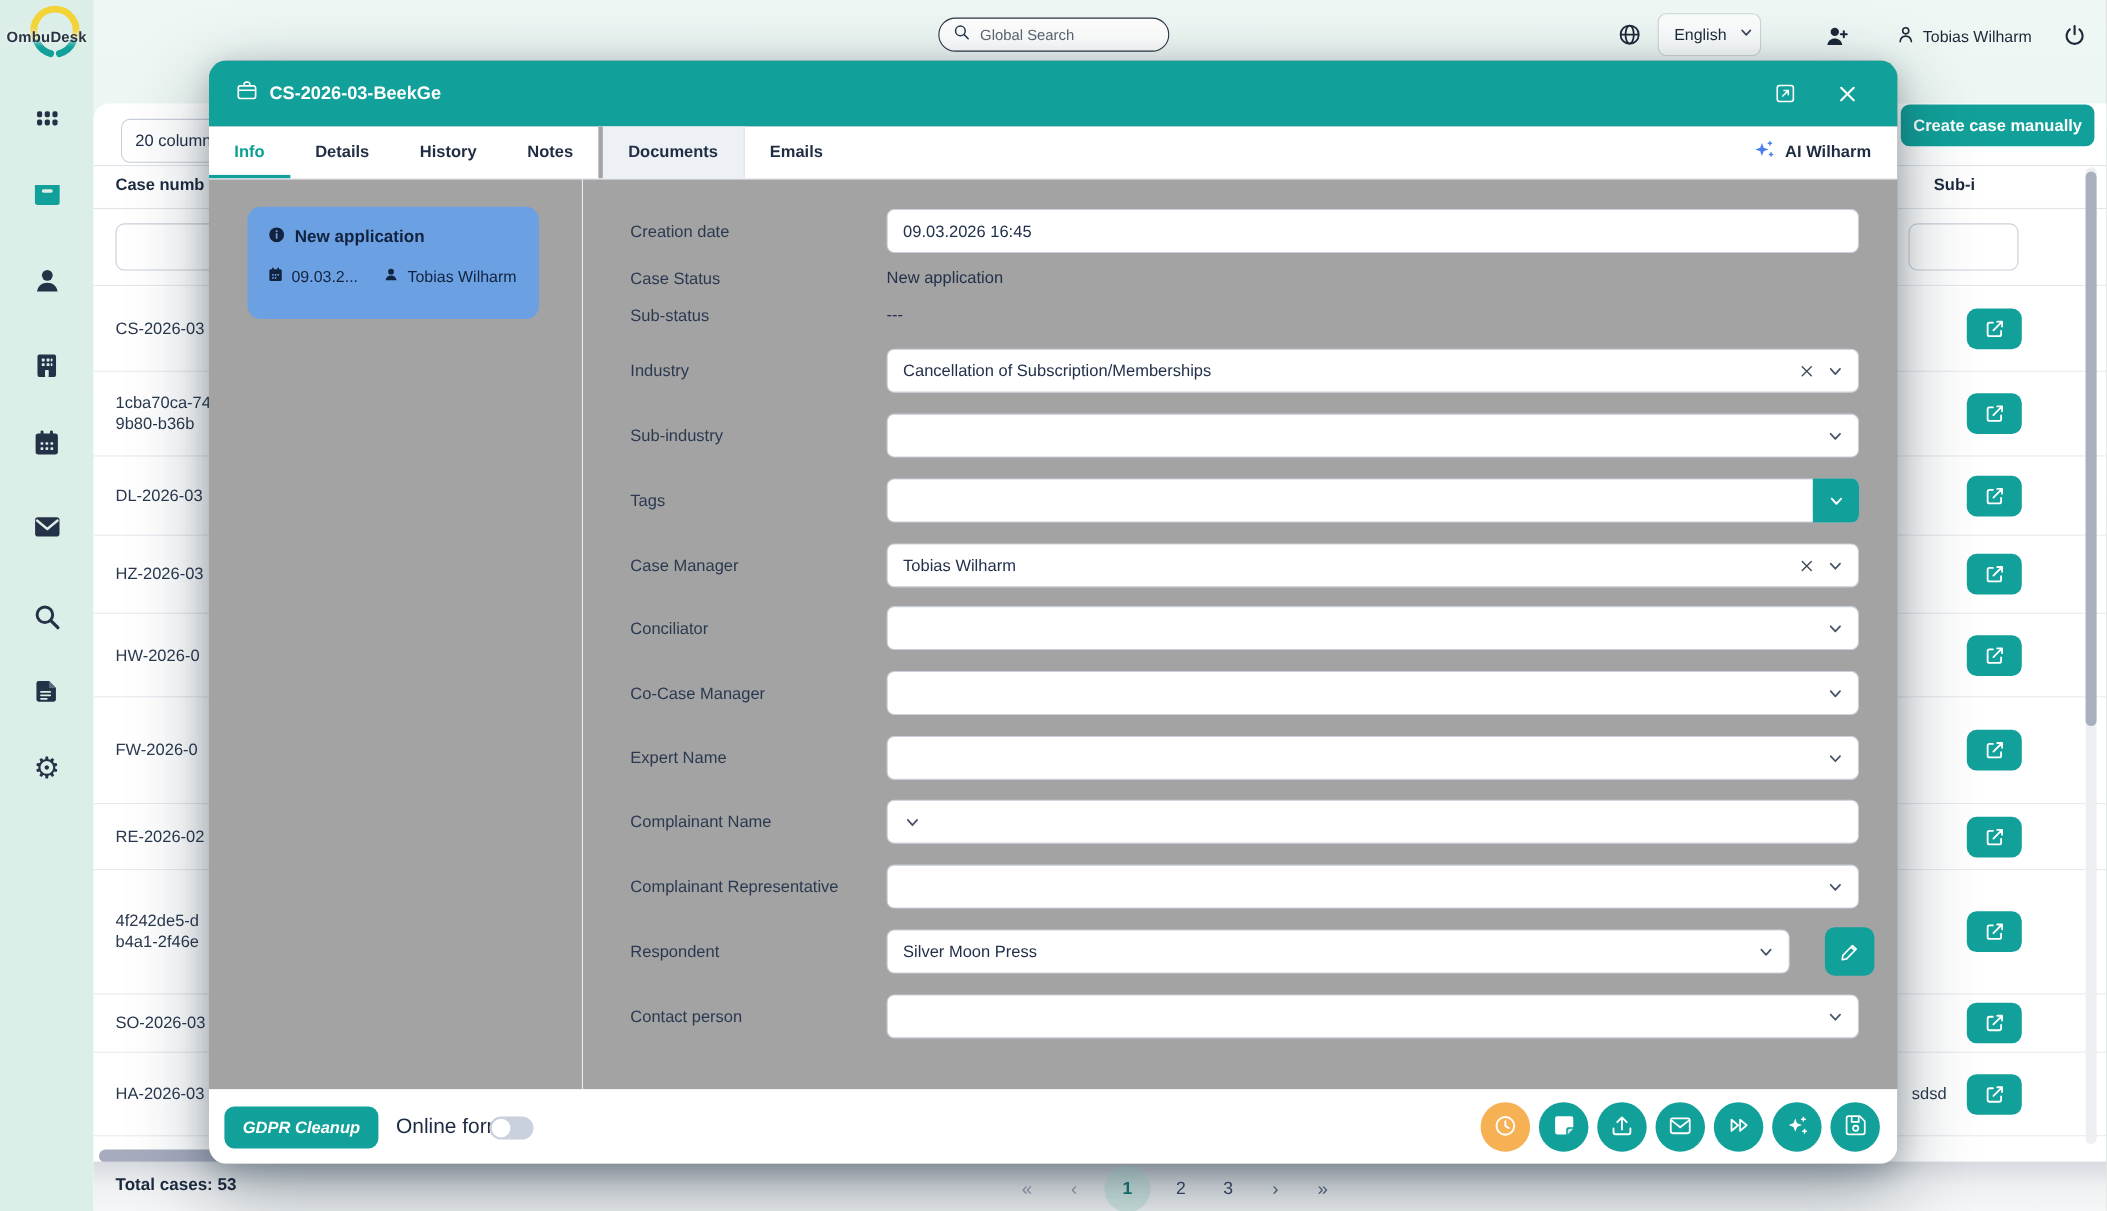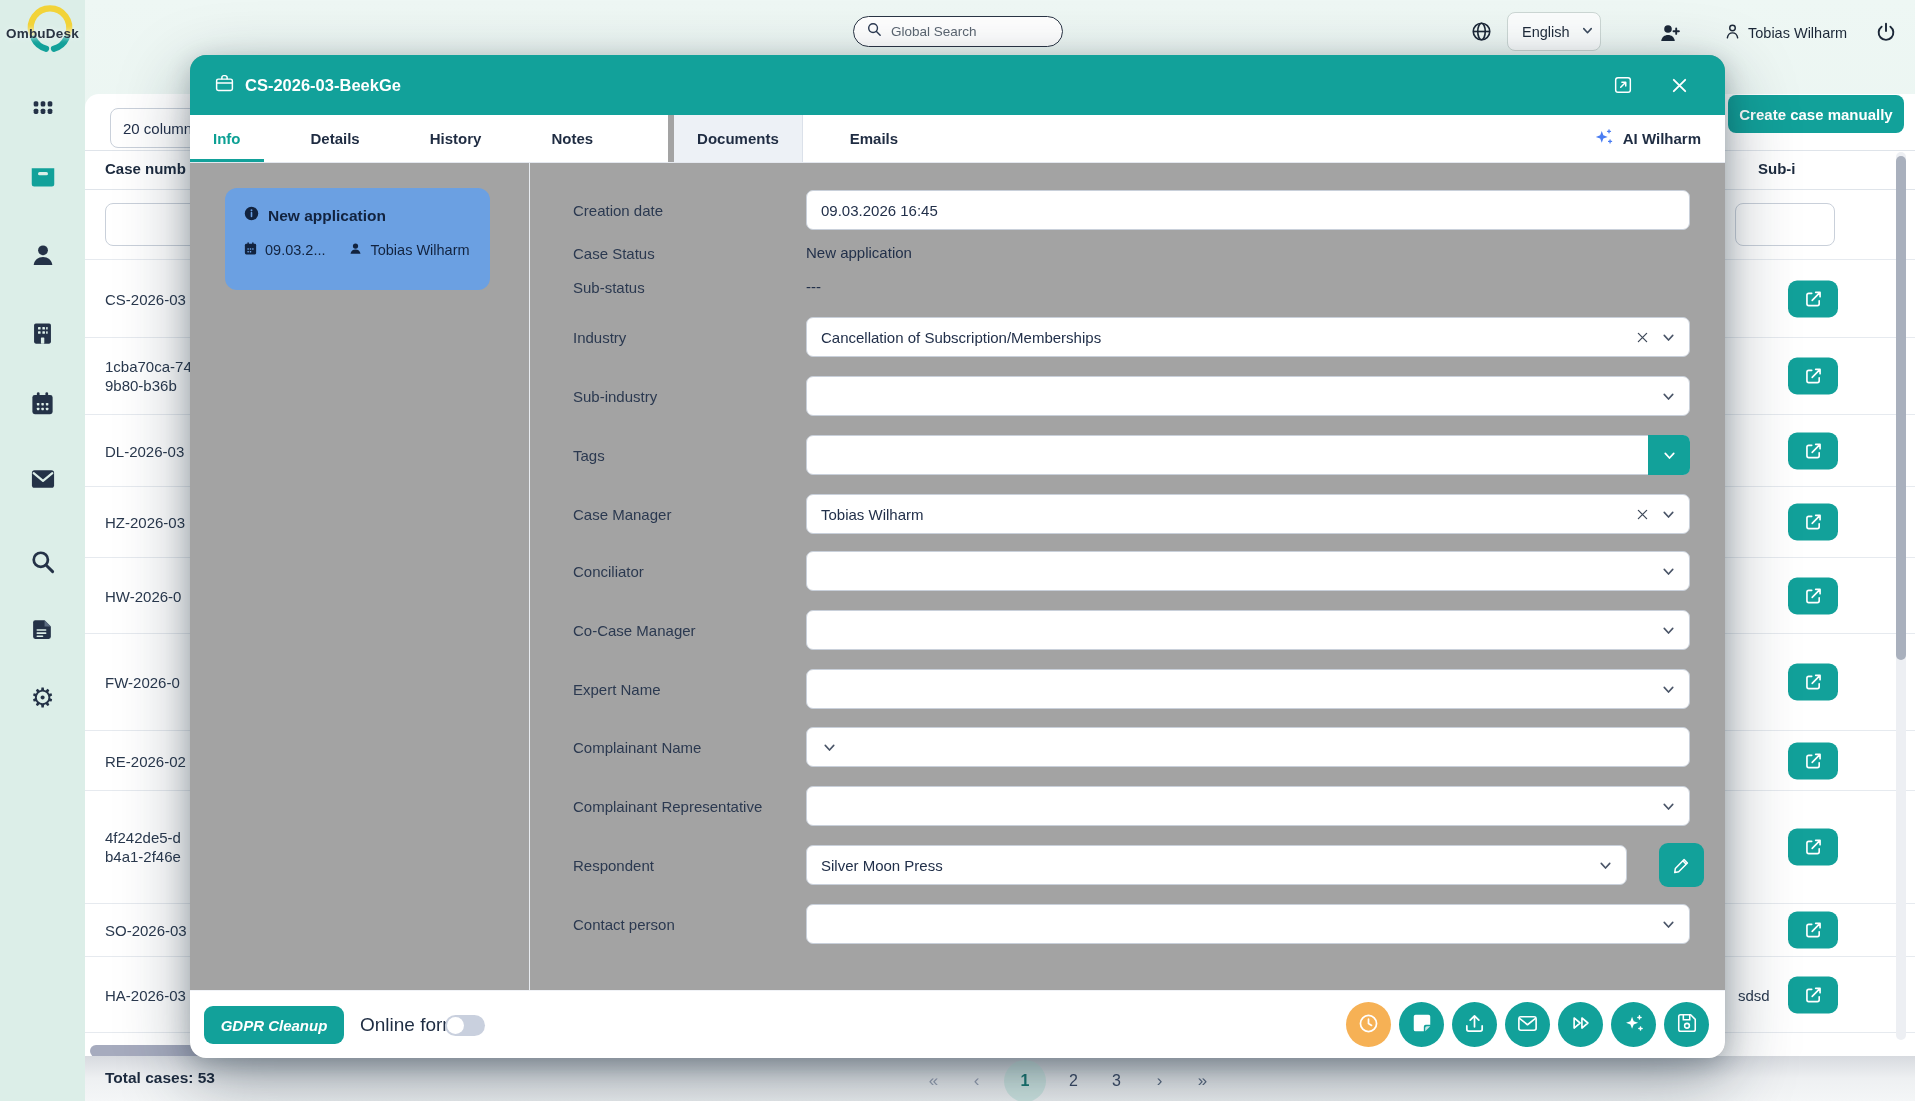--- a/index.html
+++ b/index.html
@@ -52,25 +52,25 @@
   .pg { width:31px; height:31px; display:flex; align-items:center; justify-content:center; font-size:16px; color:#3c4b66; cursor:pointer; border-radius:50%; }
   .pg.nav { color:#9aa3b5; font-size:17px; }
   .pg.nav2 { color:#5b6b82; font-size:17px; }
   .pg.current { width:42px; height:42px; background:#d3eae6; color:#1a7a74; font-weight:bold; font-size:16px; }
   
   .modal { position:absolute; left:190px; top:55px; width:1535px; height:1003px; background:#a3a3a3; border-radius:16px; box-shadow:0 24px 70px rgba(15,35,50,.38), 0 6px 24px rgba(15,35,50,.22); overflow:hidden; }
   .mhead { position:absolute; left:0; top:0; width:100%; height:60px; background:#12a19a; display:flex; align-items:center; padding:0 24px; gap:10px; }
   .mtitle { color:#fff; font-size:16.5px; font-weight:600; }
   .mhead-actions { margin-left:auto; display:flex; align-items:center; gap:36px; padding-right:12px; }
   .mhead-actions > div { cursor:pointer; display:flex; }
-  .tabbar { position:absolute; left:0; top:60px; width:100%; height:48px; background:#fff; border-bottom:1px solid #e4e8ef; display:flex; align-items:stretch;gap:24px; }
+  .tabbar { position:absolute; left:0; top:60px; width:100%; height:48px; background:#fff; border-bottom:1px solid #e4e8ef; display:flex; align-items:stretch; }
   .tab { position:relative; display:flex; align-items:center; padding:0 23px; font-size:15px; font-weight:600; color:#1f2c42; cursor:pointer; }
   .tab.active { color:#0ca094; }
   .tab.active::after { content:""; position:absolute; left:0; right:0; bottom:0; height:3px; background:#12a19a; }
-  .tab.hl { background:#edf1f6; border-left:6px solid #a3a3a3; border-right:1px solid #dbe1ea;margin-left:28px; }
+  .tab.hl { background:#edf1f6; border-left:4px solid #a3a3a3; border-right:1px solid #dbe1ea; }
   .ai-summary { margin-left:auto; display:flex; align-items:center; gap:9px; padding-right:24px; cursor:pointer; }
   .ai-summary span { font-size:15px; font-weight:600; color:#1e2c42; }
   .mbody { position:absolute; left:0; top:108px; right:0; bottom:68px; }
   .lpanel { position:absolute; left:0; top:0; bottom:0; width:340px; border-right:1px solid #e8ecf1; }
   .scard { position:absolute; left:35px; top:25px; width:265px; height:102px; background:#6ba0e2; border-radius:12px; padding:17px 18px; color:#12233f; cursor:pointer; }
   .scard .l1 { display:flex; align-items:center; gap:8px; font-size:15.5px; font-weight:600; }
   .scard .l2 { margin-top:15px; display:flex; align-items:center; gap:7px; font-size:14.5px; font-weight:500; }
   .scard .l2 .grp2 { display:flex; align-items:center; gap:7px; margin-left:16px; }
   .form { position:absolute; left:0; top:0; right:0; bottom:0; }
   .frow { position:absolute; left:0; right:0; }

